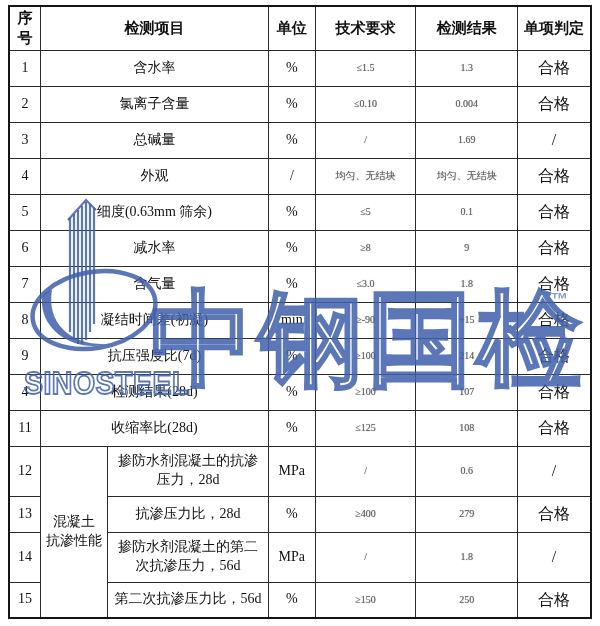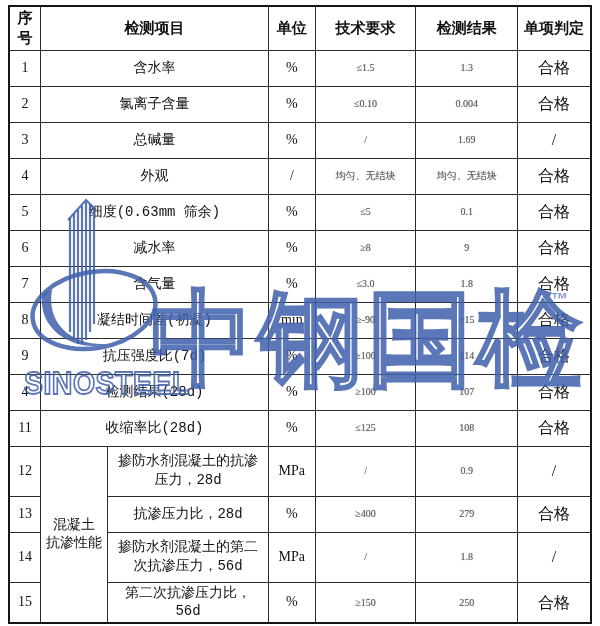--- a/index.html
+++ b/index.html
@@ -15,21 +15,21 @@
   }
   th, td {
     border:1px solid #2b2b2b; text-align:center; vertical-align:middle;
     padding:1px 3px; font-size:14px; line-height:1.35; overflow:hidden;
   }
   thead th { font-weight:bold; font-size:15px; height:36px; }
   tbody tr { height:36px; }
   tr.tall { height:50px; }
   td.no { font-family:"Liberation Serif",serif; }
   td.val { color:#5d5d5d; font-size:10px; text-shadow:0 0 1px rgba(100,100,100,0.65); }
-  td.item { padding:1px 6px;font-family:Liberation Mono, monospace; }
+  td.item { padding:1px 6px; }
   td.group { font-size:14px; padding:0 2px;margin-top:12px; }
   td.judg { font-size:16px; }
   
   .watermark { position:absolute; inset:0; pointer-events:none; z-index:5; }
   .wm-cn {
     position:absolute; left:150px; top:282px; font-size:104px; line-height:1.1;
     letter-spacing:5px; white-space:nowrap; font-weight:bold;
     font-family:"Liberation Sans","DejaVu Sans",sans-serif;
     color:rgba(255,255,255,0.06);
     -webkit-text-stroke:2.5px rgba(62,95,170,0.85);
@@ -164,21 +164,21 @@
       </tr>
       <tr class="tall">
         <td class="no">12</td>
         <td class="group" rowspan="4">
           <div>混凝土</div>
           <div>抗渗性能</div>
         </td>
         <td class="item">掺防水剂混凝土的抗渗压力，28d</td>
         <td>MPa</td>
         <td class="val">/</td>
-        <td class="val">0.9</td>
+        <td class="val">0.6</td>
         <td class="judg">/</td>
       </tr>
       <tr>
         <td class="no">13</td>
         <td class="item">抗渗压力比，28d</td>
         <td>%</td>
         <td class="val">≥400</td>
         <td class="val">279</td>
         <td class="judg">合格</td>
       </tr>

